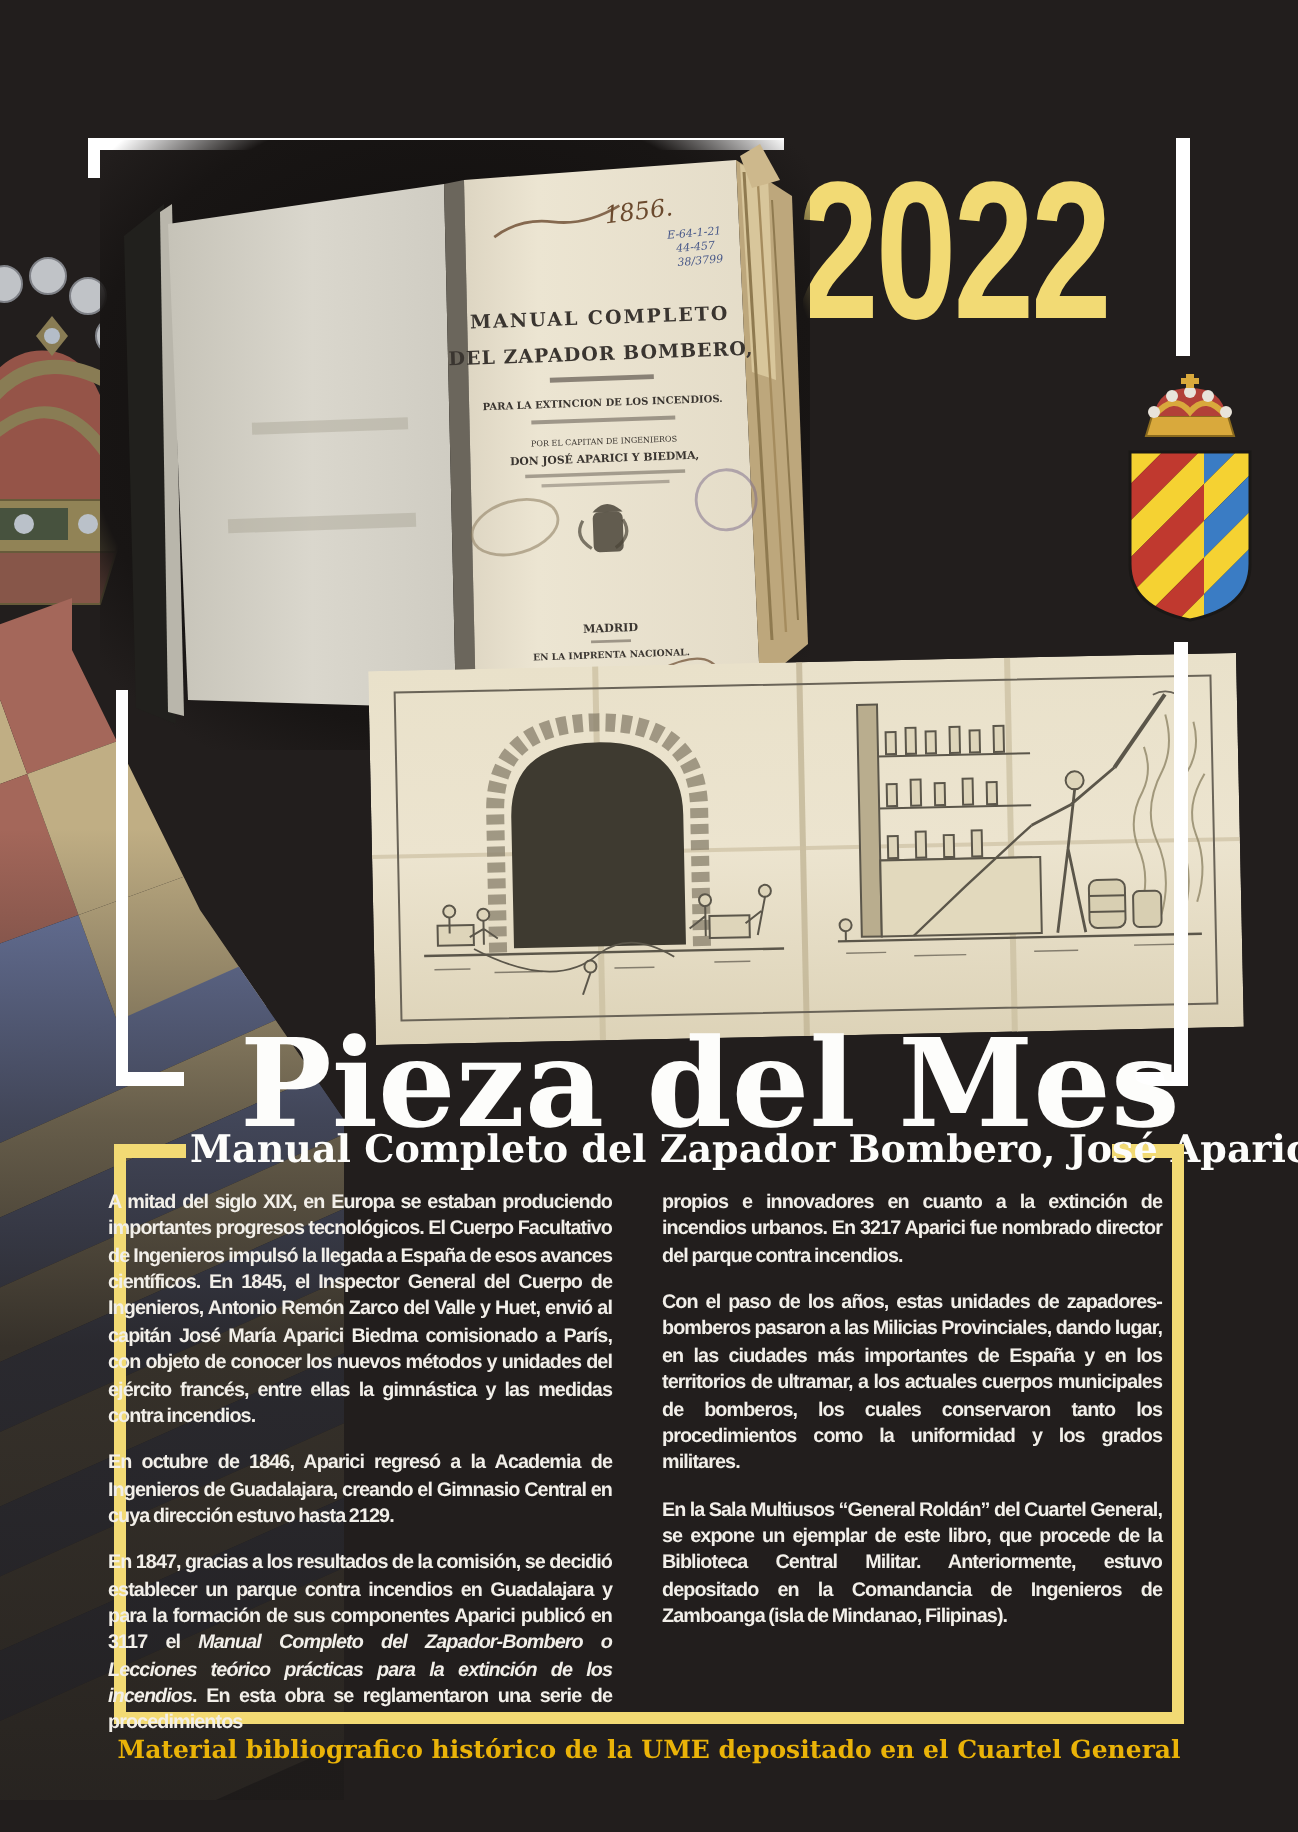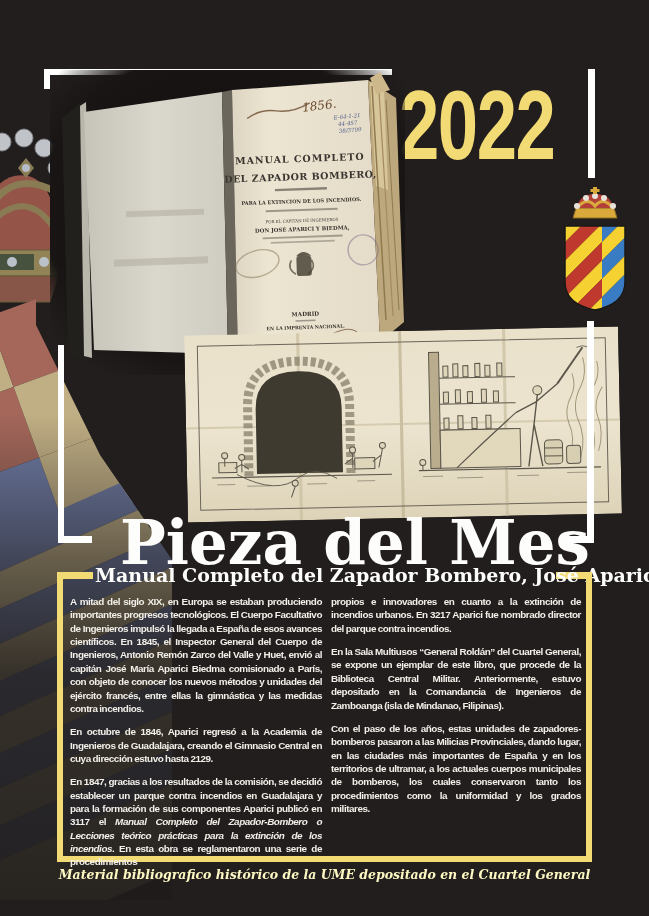--- a/index.html
+++ b/index.html
@@ -32,21 +32,21 @@
     border:6px solid #f2da74;border-top:none;box-sizing:border-box;
   }
   .col{
     color:#f2efe9;font-size:9.9px;line-height:1.35;font-weight:700;
     letter-spacing:-0.45px;word-spacing:-0.5px;text-align:justify;
   }
   .col p{margin:0 0 10px 0;}
   .col i{font-style:italic;}
   .caption{
     font-family:"DejaVu Serif",serif;font-weight:700;font-size:12.5px;
-    color:#fef9c3;text-align:center;white-space:nowrap;font-style:italic;
+    color:#eab308;text-align:center;white-space:nowrap;
   }
   .cg-label{
     font-weight:700;font-size:19px;letter-spacing:3px;color:#c1272d;
     text-align:center;line-height:1;
   }
   svg{display:block;}
 </style>
 </head>
 <body>
 
@@ -351,26 +351,26 @@
   <div class="abs white-rule" style="left:560px;top:536px;width:34px;height:7px;"></div>
 
   <div class="abs main-title" style="left:120px;top:512px;width:440px;">Pieza del Mes</div>
 
   <div class="abs yellow-rule" style="left:57px;top:572px;width:36px;height:7px;"></div>
   <div class="abs yellow-rule" style="left:556px;top:572px;width:36px;height:7px;"></div>
   <div class="abs subtitle" style="left:95px;top:566px;width:460px;">Manual Completo del Zapador Bombero, José Aparici</div>
 
   <div class="abs frame" style="left:57px;top:572px;width:535px;height:290px;"></div>
 
-  <div class="abs col" style="left:70px;top:595px;width:252px;">
+  <div class="abs col" style="left:54px;top:595px;width:252px;">
     <p>A mitad del siglo XIX, en Europa se estaban produciendo importantes progresos tecnológicos. El Cuerpo Facultativo de Ingenieros impulsó la llegada a España de esos avances científicos. En 1845, el Inspector General del Cuerpo de Ingenieros, Antonio Remón Zarco del Valle y Huet, envió al capitán José María Aparici Biedma comisionado a París, con objeto de conocer los nuevos métodos y unidades del ejército francés, entre ellas la gimnástica y las medidas contra incendios.</p>
     <p>En octubre de 1846, Aparici regresó a la Academia de Ingenieros de Guadalajara, creando el Gimnasio Central en cuya dirección estuvo hasta 2129.</p>
     <p><span>En 1847, gracias a los resultados de la comisión, se decidió establecer un parque contra incendios en Guadalajara y para la formación de sus componentes Aparici publicó en 3117 el </span><i>Manual Completo del Zapador-Bombero o Lecciones teórico prácticas para la extinción de los incendios</i><span>. En esta obra se reglamentaron una serie de procedimientos</span></p>
   </div>
   <div class="abs col" style="left:331px;top:595px;width:250px;">
     <p>propios e innovadores en cuanto a la extinción de incendios urbanos. En 3217 Aparici fue nombrado director del parque contra incendios.</p>
+    <p>Con el paso de los años, estas unidades de zapadores-bomberos pasaron a las Milicias Provinciales, dando lugar, en las ciudades más importantes de España y en los territorios de ultramar, a los actuales cuerpos municipales de bomberos, los cuales conservaron tanto los procedimientos como la uniformidad y los grados militares.</p>
     <p>En la Sala Multiusos “General Roldán” del Cuartel General, se expone un ejemplar de este libro, que procede de la Biblioteca Central Militar. Anteriormente, estuvo depositado en la Comandancia de Ingenieros de Zamboanga (isla de Mindanao, Filipinas).</p>
-    <p>Con el paso de los años, estas unidades de zapadores-bomberos pasaron a las Milicias Provinciales, dando lugar, en las ciudades más importantes de España y en los territorios de ultramar, a los actuales cuerpos municipales de bomberos, los cuales conservaron tanto los procedimientos como la uniformidad y los grados militares.</p>
   </div>
 
   <div class="abs caption" style="left:0;top:867px;width:649px;">Material bibliografico histórico de la UME depositado en el Cuartel General</div>
 
 </div>
 
 </body></html>

